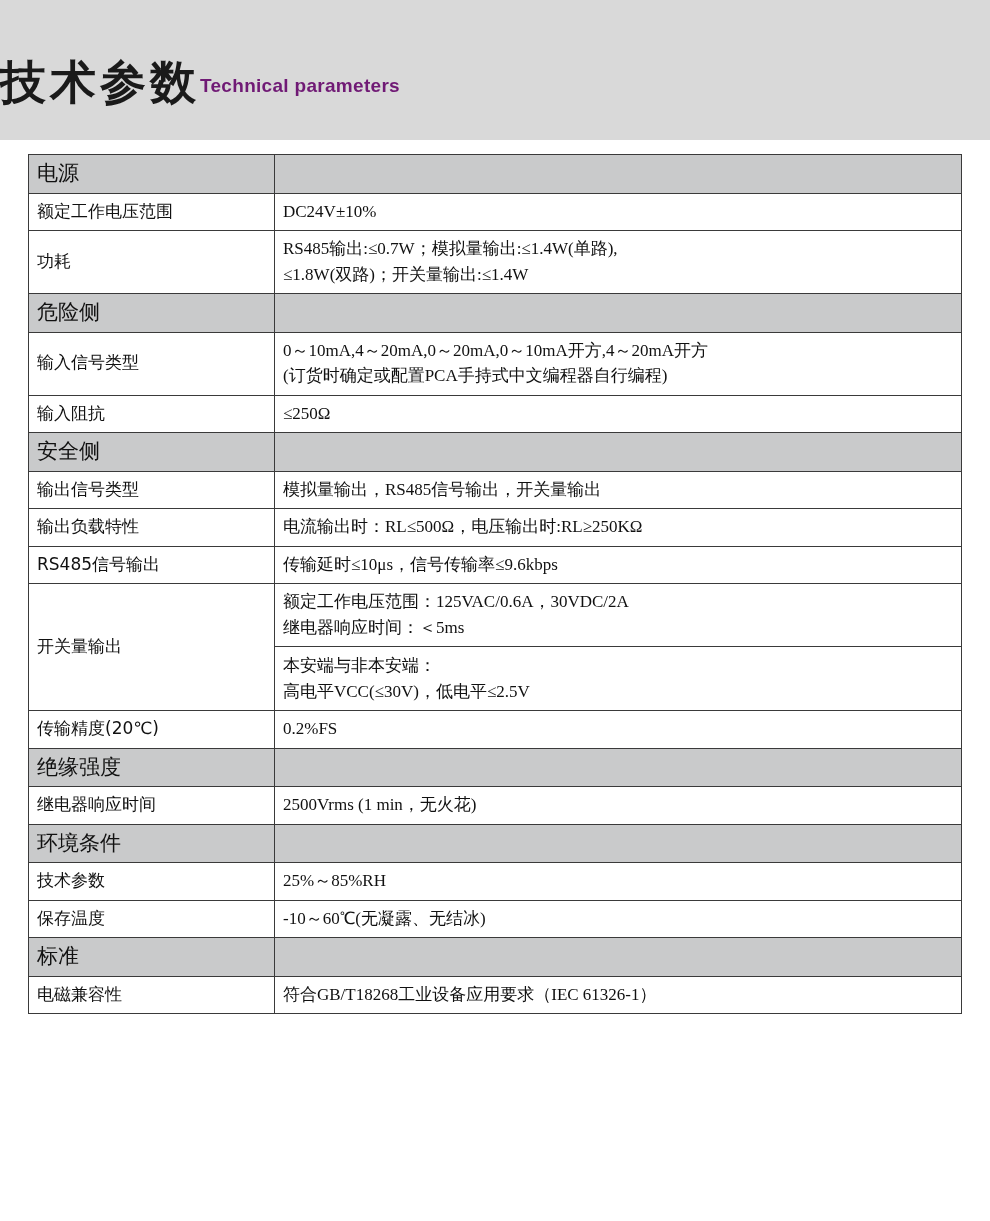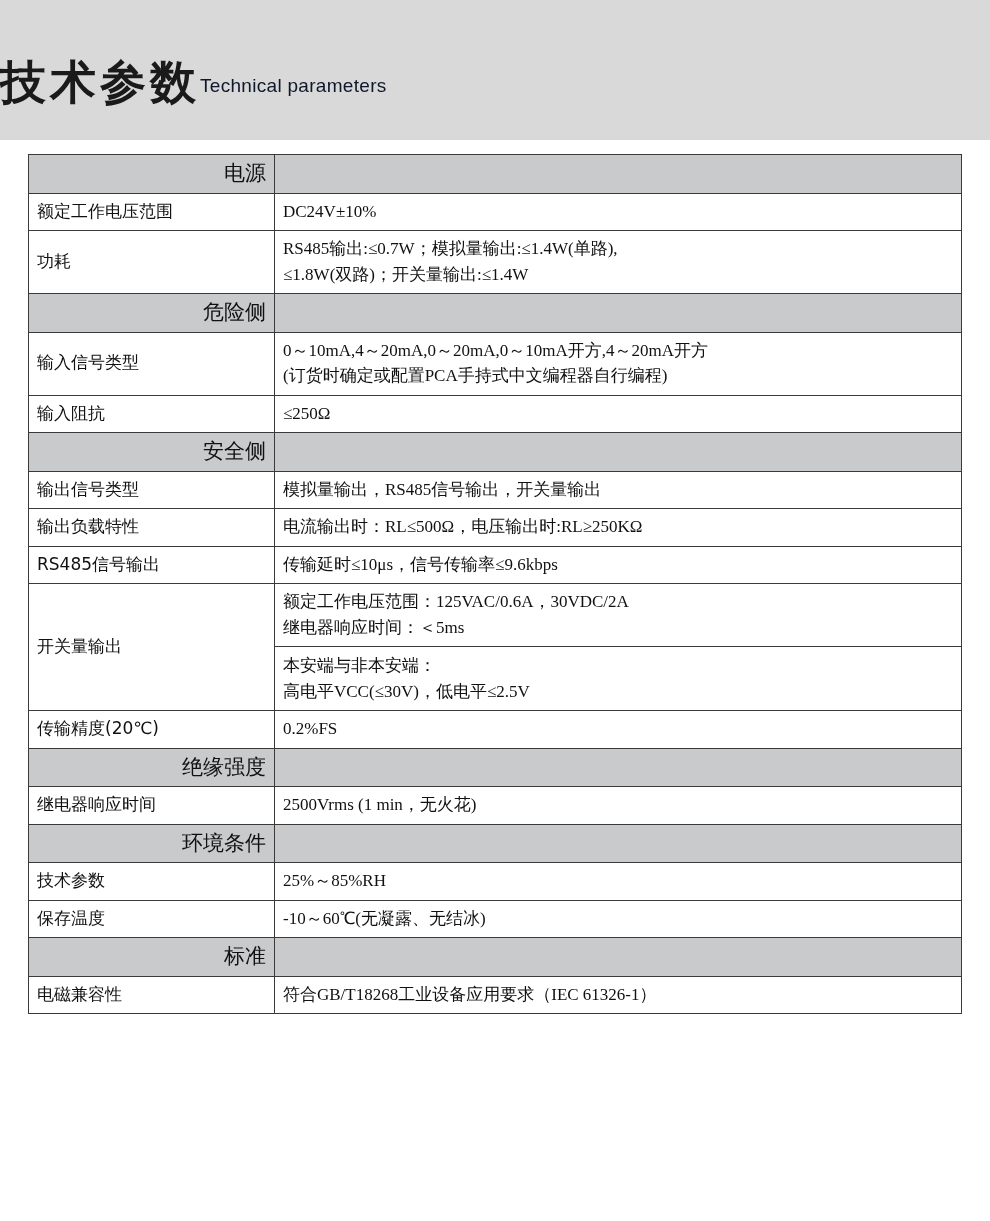--- a/index.html
+++ b/index.html
@@ -35,23 +35,24 @@
     font-family: "DejaVu Sans", sans-serif;
     font-size: 46px;
     font-weight: bold;
     letter-spacing: 4px;
     color: #1a1a1a;
     line-height: 1.1;
   }
   .header-title-en {
     font-family: "Liberation Sans", sans-serif;
     font-size: 19px;
-    color: #0f172a;
+    color: #701a75;
     margin-top: 8px;
     letter-spacing: 0.3px;
+    font-weight: bold;
   }
 
   
   .table-wrap {
     padding: 14px 28px 0 28px;
     box-sizing: border-box;
   }
   table.spec {
     border-collapse: collapse;
     width: 934px;
@@ -79,21 +80,20 @@
   td.value .cn {
     font-family: Liberation Serif, serif;
   }
   tr.section td {
     background: #c9cacb;
     font-family: "DejaVu Sans", sans-serif;
     font-size: 21px;
     height: 30px;
     padding-top: 3px;
     padding-bottom: 3px;
-    text-align: right;
   }
   .line {
     display: block;
     white-space: nowrap;
   }
   .sub-cell {
     border-top: 1px solid #3a3a3a;
     margin: 6px -8px 0 -8px;
     padding: 6px 8px 0 8px;
   }

